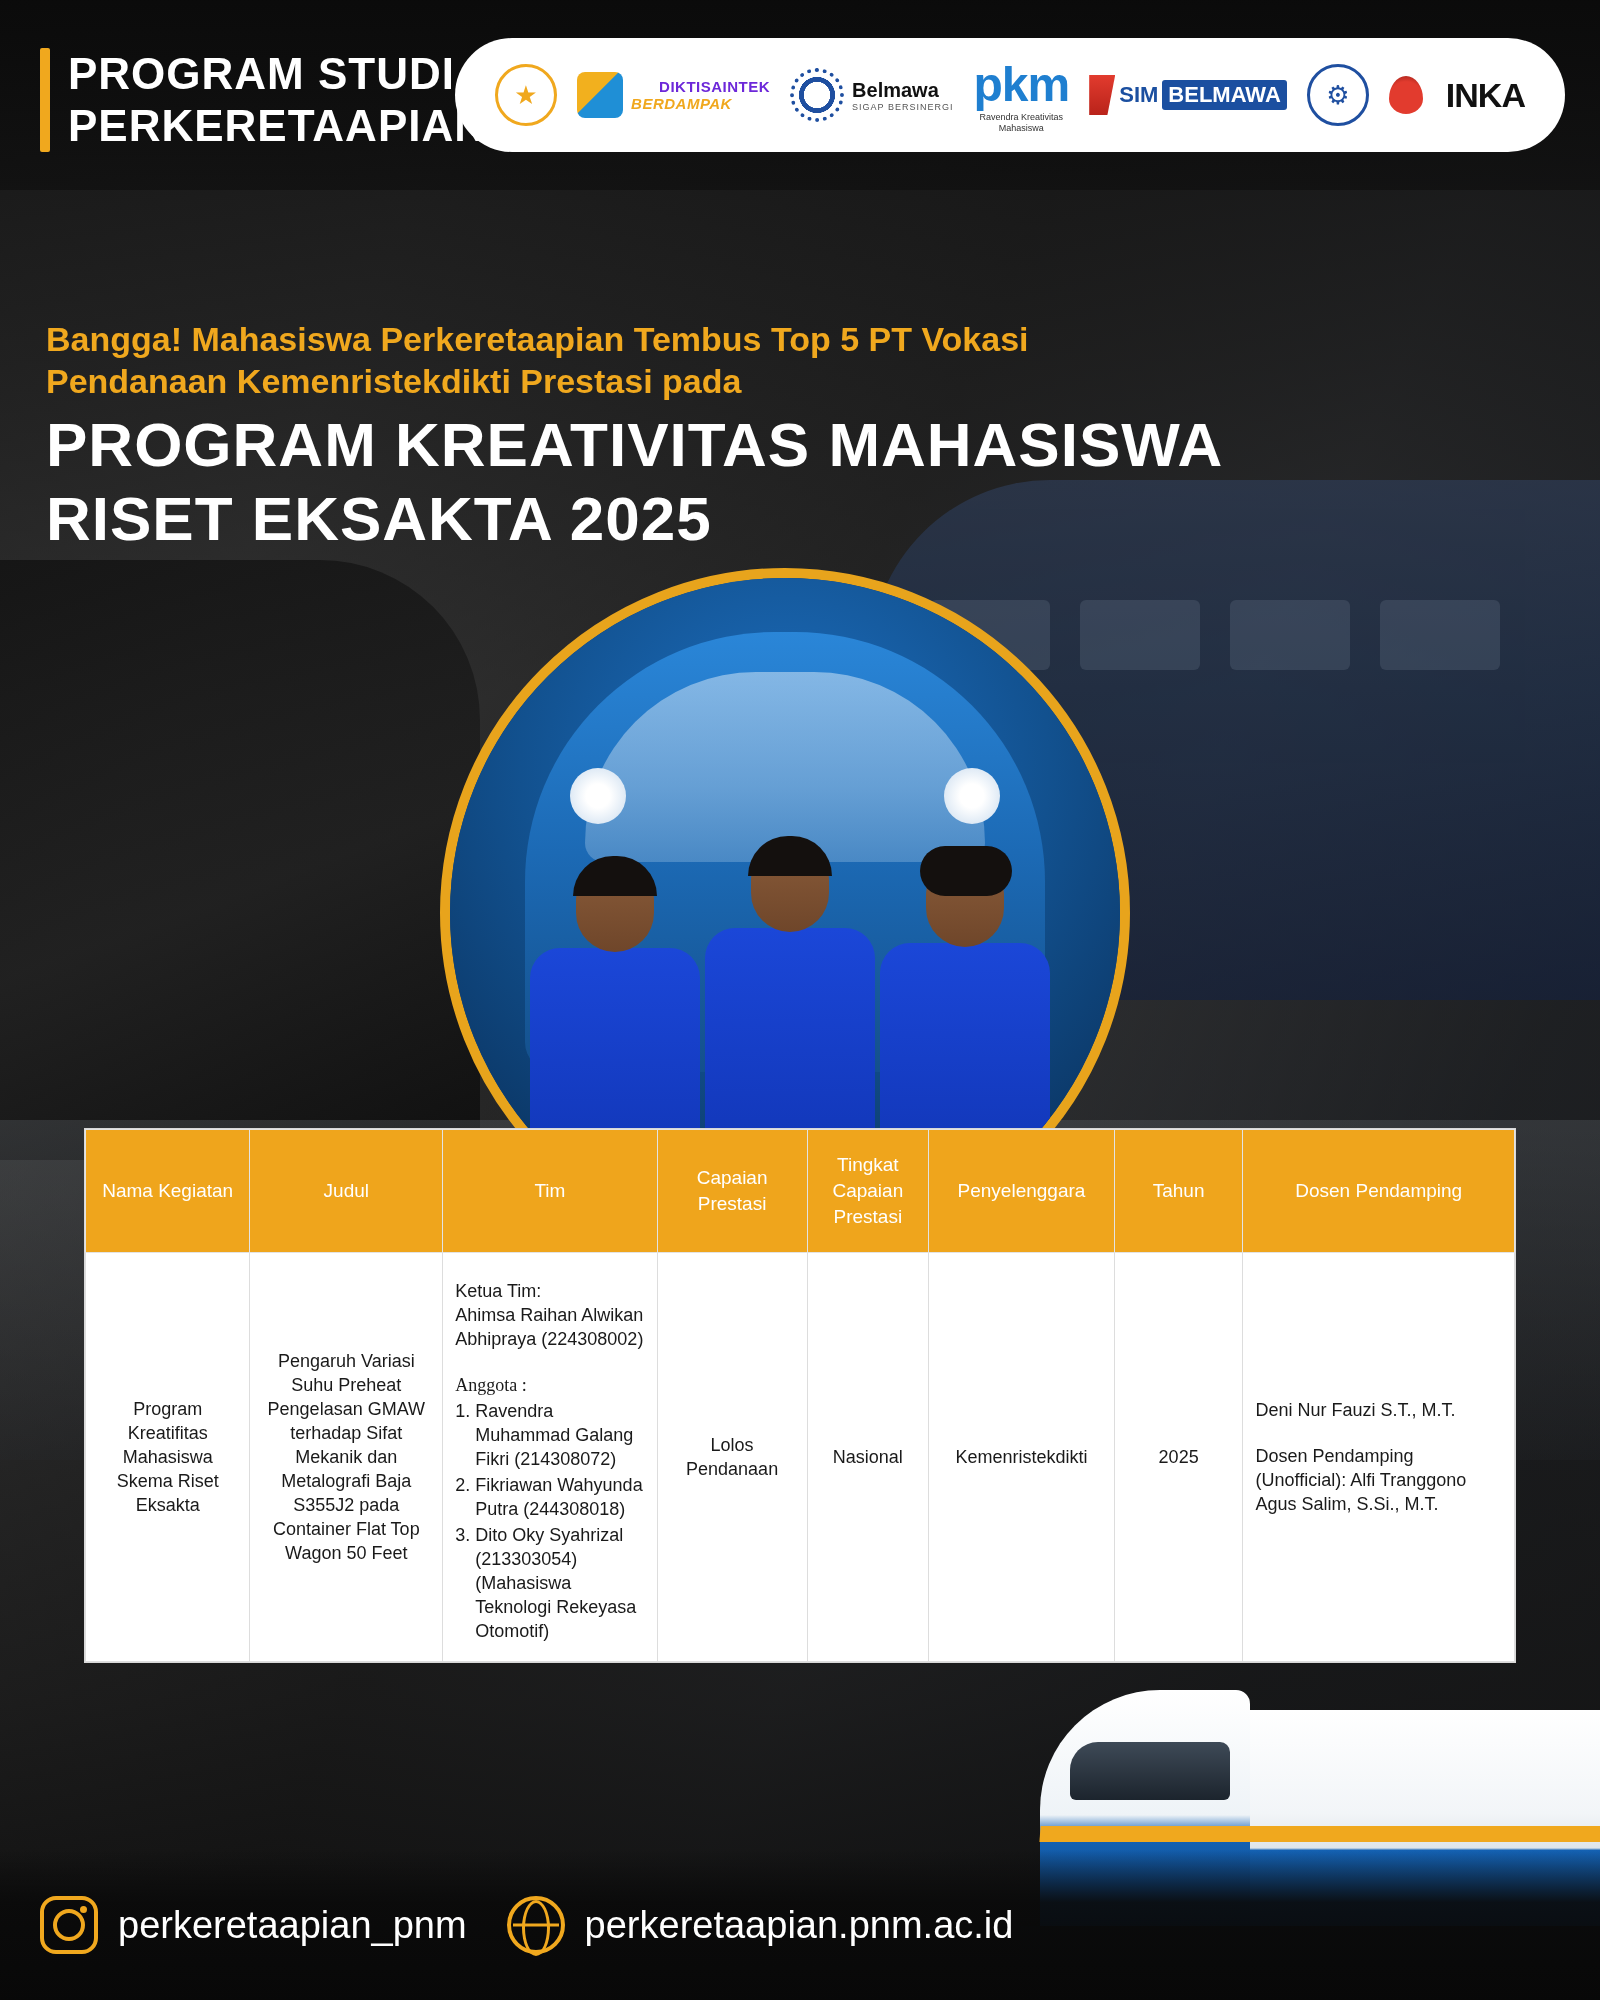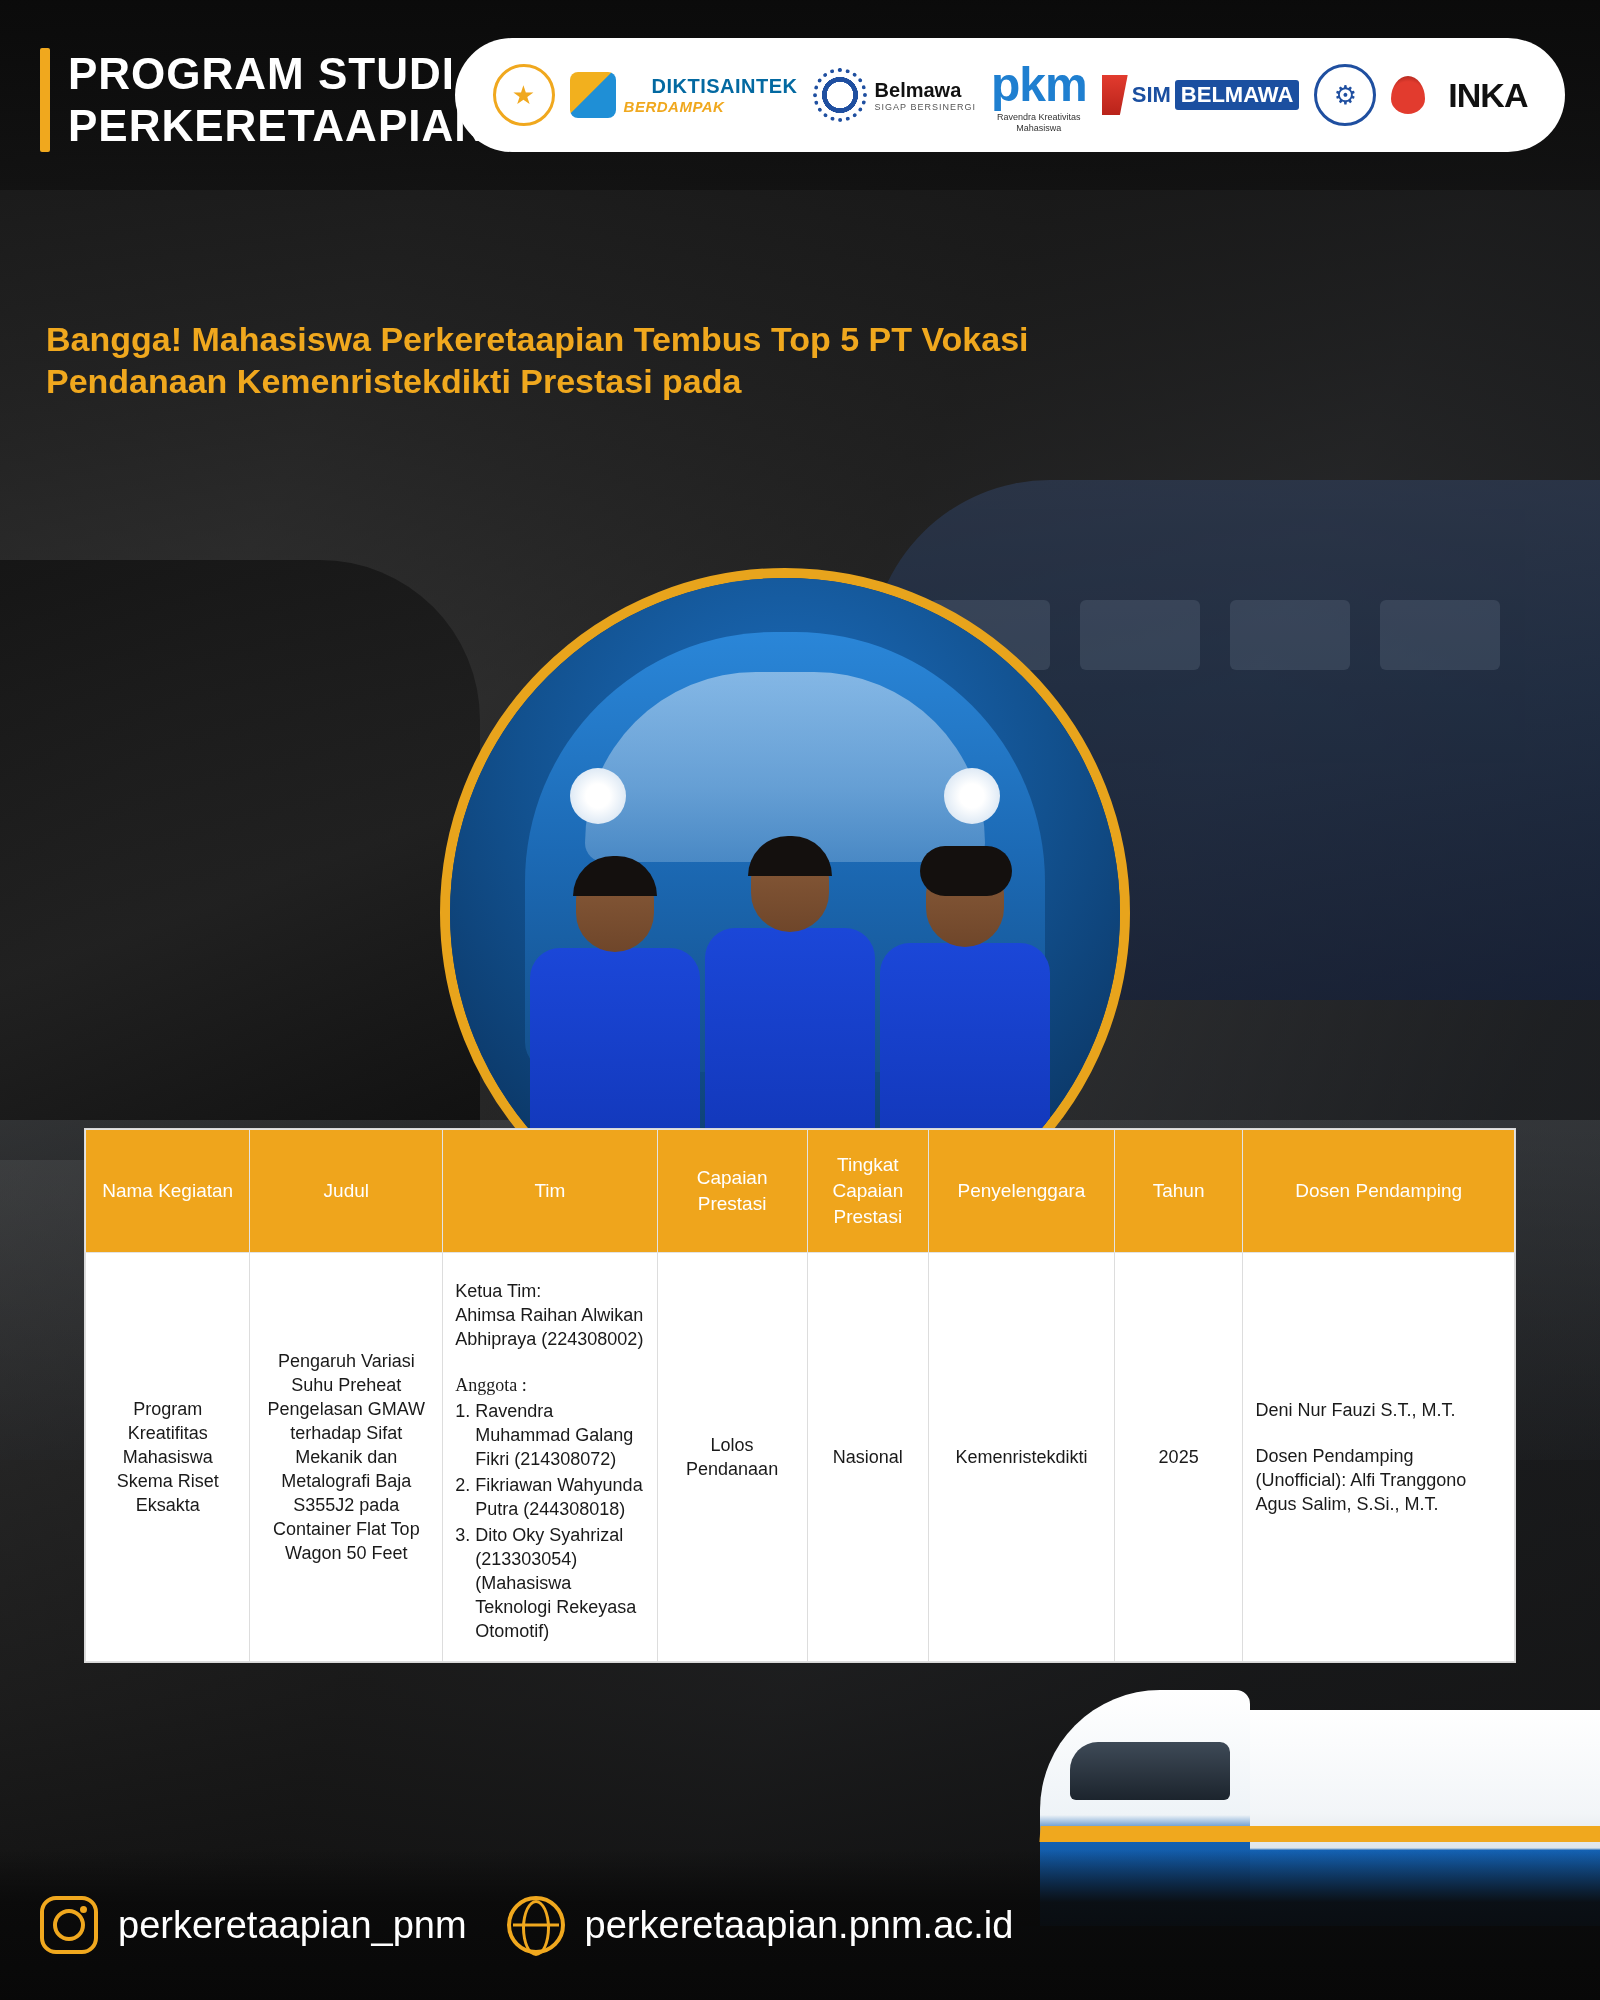--- a/index.html
+++ b/index.html
@@ -63,21 +63,21 @@
   .circle-logo {
     width: 62px; height: 62px; border-radius: 50%;
     border: 3px solid #1f4fa0; display: flex; align-items: center; justify-content: center;
     background: #fff; color: #1f4fa0; font-size: 26px;
   }
   .tut-wuri { border-color:#f0a81e; color:#f0a81e; }
   .logo-diktisaintek .mark {
     width: 46px; height: 46px; border-radius: 8px;
     background: linear-gradient(135deg,#f2b01e 0%, #f2b01e 45%, #1f8fd6 46%, #1f8fd6 100%);
   }
-  .logo-diktisaintek .cap1 { color:#0369a1; font-size: 20px; font-weight: bold; letter-spacing:.5px;margin-left:28px;}
+  .logo-diktisaintek .cap1 { color:#6d28d9; font-size: 15px; font-weight: bold; letter-spacing:.5px;margin-left:28px;}
   .logo-diktisaintek .cap2 { color:#f0a81e; font-size: 15px; font-weight: bold; letter-spacing:.5px;font-style:italic;}
   .gear {
     width: 54px; height: 54px; border-radius: 50%;
     background: radial-gradient(circle, #ffffff 40%, #1f4fa0 41%, #1f4fa0 55%, #ffffff 56%);
     border: 4px dotted #1f4fa0;
   }
   .belmawa-txt { font-size: 20px; font-weight: bold; color: #111; }
   .belmawa-sub { font-size: 9px; color: #555; letter-spacing: 1px; }
   .pkm-txt { font-size: 48px; font-weight: bold; color: #1f7fd0; letter-spacing: -1px; }
   .pkm-sub { font-size: 9px; color: #333; line-height: 11px; text-align:center; }
@@ -287,20 +287,24 @@
       <div class="logo-item inka">
         <div class="inka-mark"></div>
         <div class="inka-txt">INKA</div>
       </div>
     </div>
   </div>
 
   <div class="subtitle">
     <div>Bangga! Mahasiswa Perkeretaapian Tembus Top 5 PT Vokasi</div>
     <div>Pendanaan Kemenristekdikti Prestasi pada</div>
+  </div>
+  <div class="title">
+    <div>PROGRAM KREATIVITAS MAHASISWA</div>
+    <div>RISET EKSAKTA 2025</div>
   </div>
 
   <div class="photo-wrap">
     <div class="photo-inner">
       <div class="train-front"></div>
       <div class="windshield"></div>
       <div class="headlamp hl-l"></div>
       <div class="headlamp hl-r"></div>
 
       <div class="student s1">

